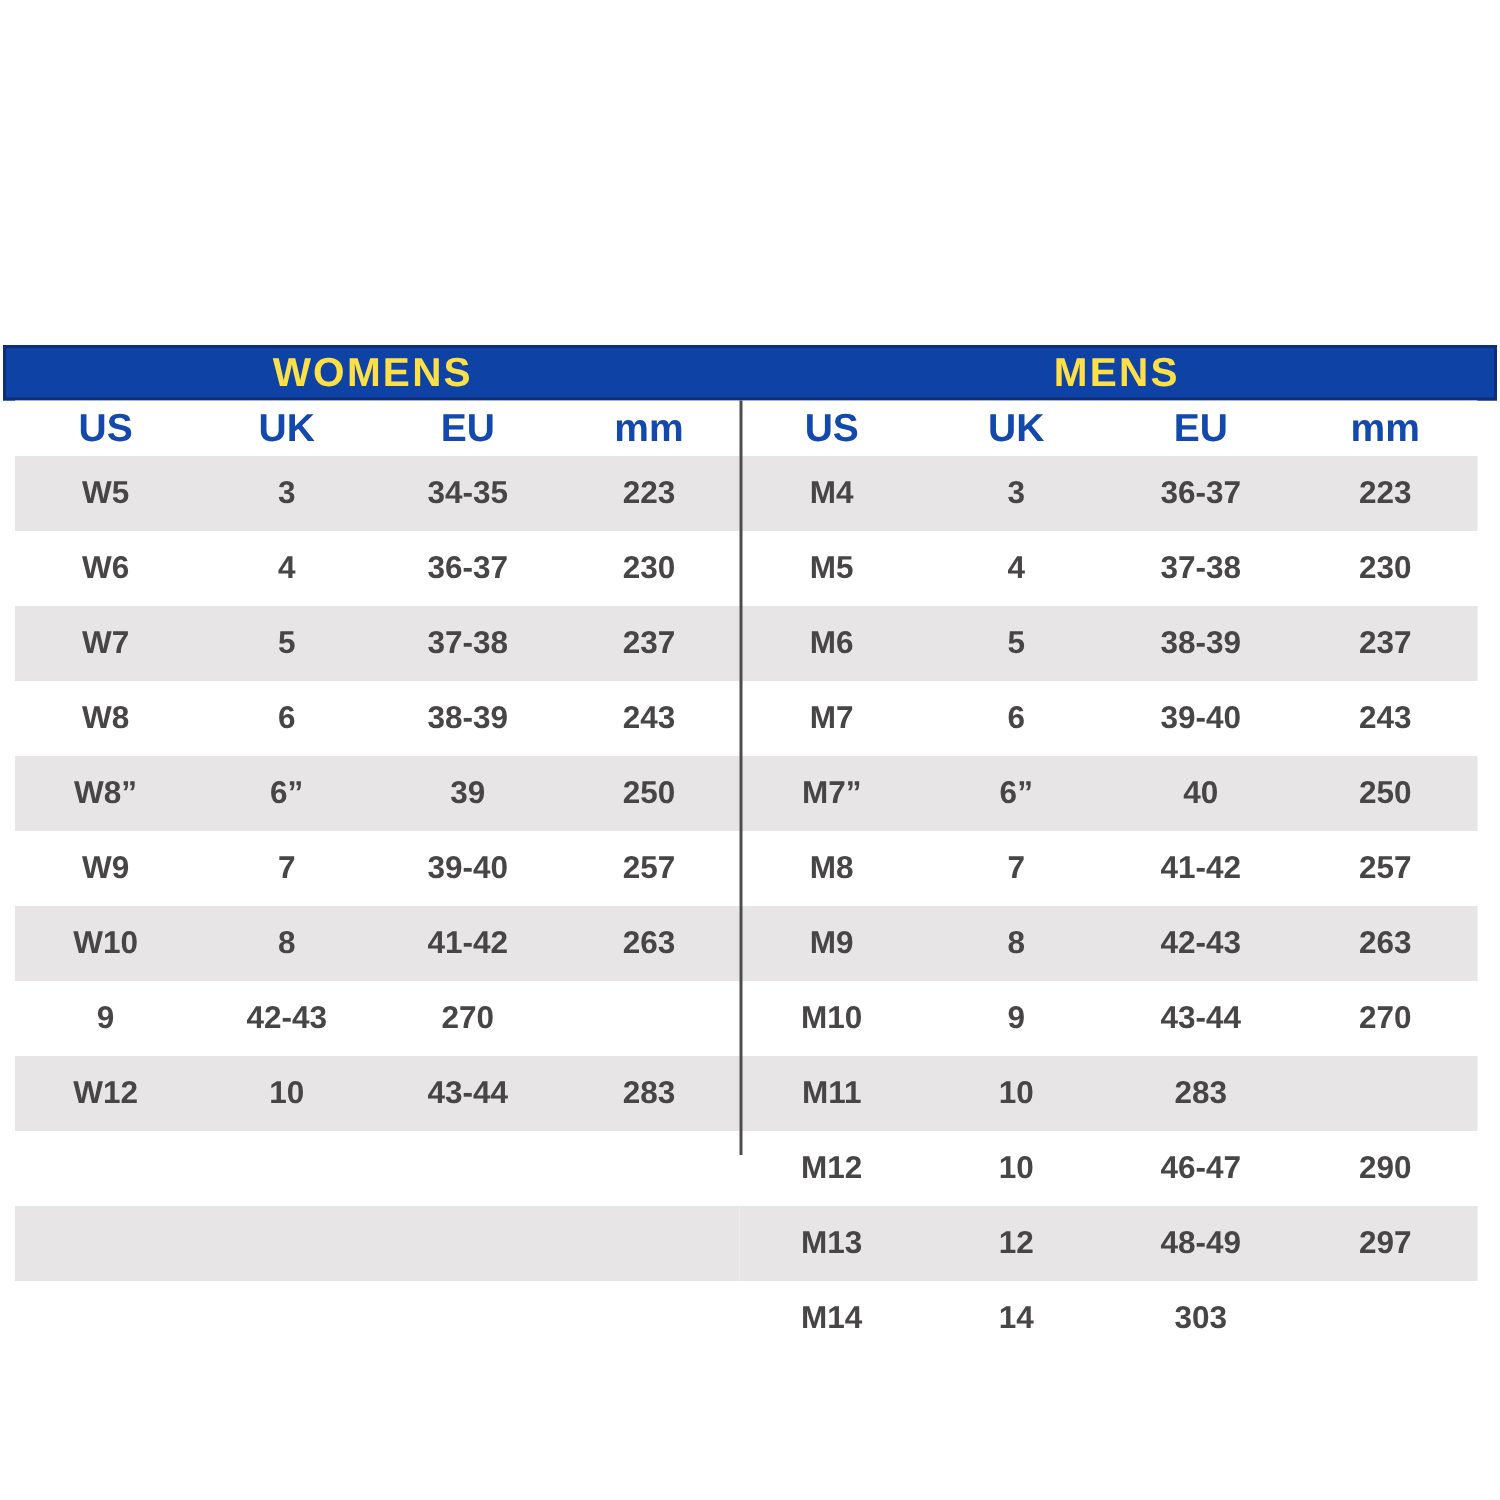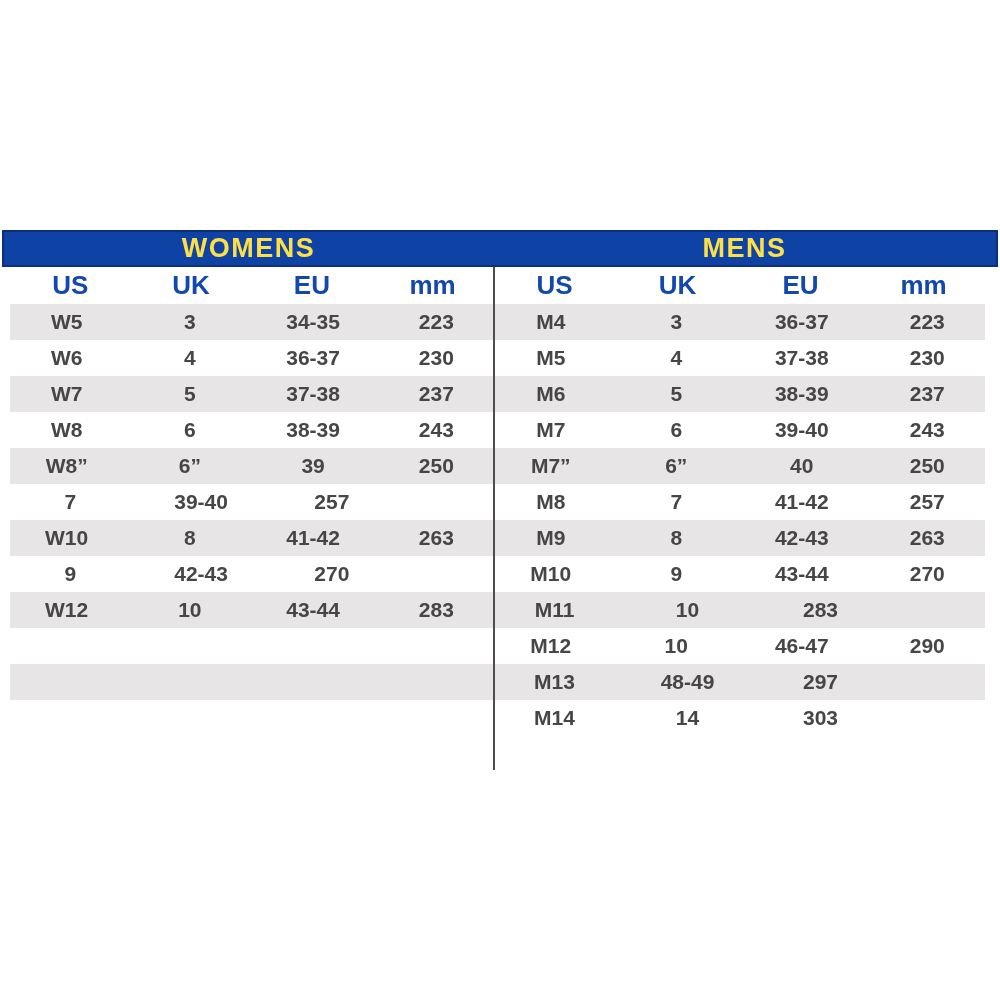--- a/index.html
+++ b/index.html
@@ -52,23 +52,22 @@
     width: 25%;
     display: flex;
     align-items: center;
     justify-content: center;
     color: var(--column-header-blue, #1348ad);
     font-size: 26px;
     font-weight: bold;
   }
   .row {
     display: flex;
-    height: 36px;
+    height: 50px;
     background: var(--row-white, #ffffff);
-    gap: 10px;
   }
   .row.stripe { background: var(--stripe-gray, #e7e5e5); }
   .cell {
     width: 25%;
     display: flex;
     align-items: center;
     justify-content: center;
     color: var(--data-text, #474545);
     font-size: 21px;
     font-weight: bold;
@@ -126,20 +125,21 @@
             <div class="cell">38-39</div>
             <div class="cell">243</div>
           </div>
           <div class="row stripe">
             <div class="cell">W8”</div>
             <div class="cell">6”</div>
             <div class="cell">39</div>
             <div class="cell">250</div>
           </div>
           <div class="row">
+            <div class="cell">W9</div>
             <div class="cell">7</div>
             <div class="cell">39-40</div>
             <div class="cell">257</div>
           </div>
           <div class="row stripe">
             <div class="cell">W10</div>
             <div class="cell">8</div>
             <div class="cell">41-42</div>
             <div class="cell">263</div>
           </div>
@@ -237,20 +237,21 @@
             <div class="cell">283</div>
           </div>
           <div class="row">
             <div class="cell">M12</div>
             <div class="cell">10</div>
             <div class="cell">46-47</div>
             <div class="cell">290</div>
           </div>
           <div class="row stripe">
             <div class="cell">M13</div>
+            <div class="cell">12</div>
             <div class="cell">48-49</div>
             <div class="cell">297</div>
           </div>
           <div class="row">
             <div class="cell">M14</div>
             <div class="cell">14</div>
             <div class="cell">303</div>
           </div>
         </div>
     </div>

